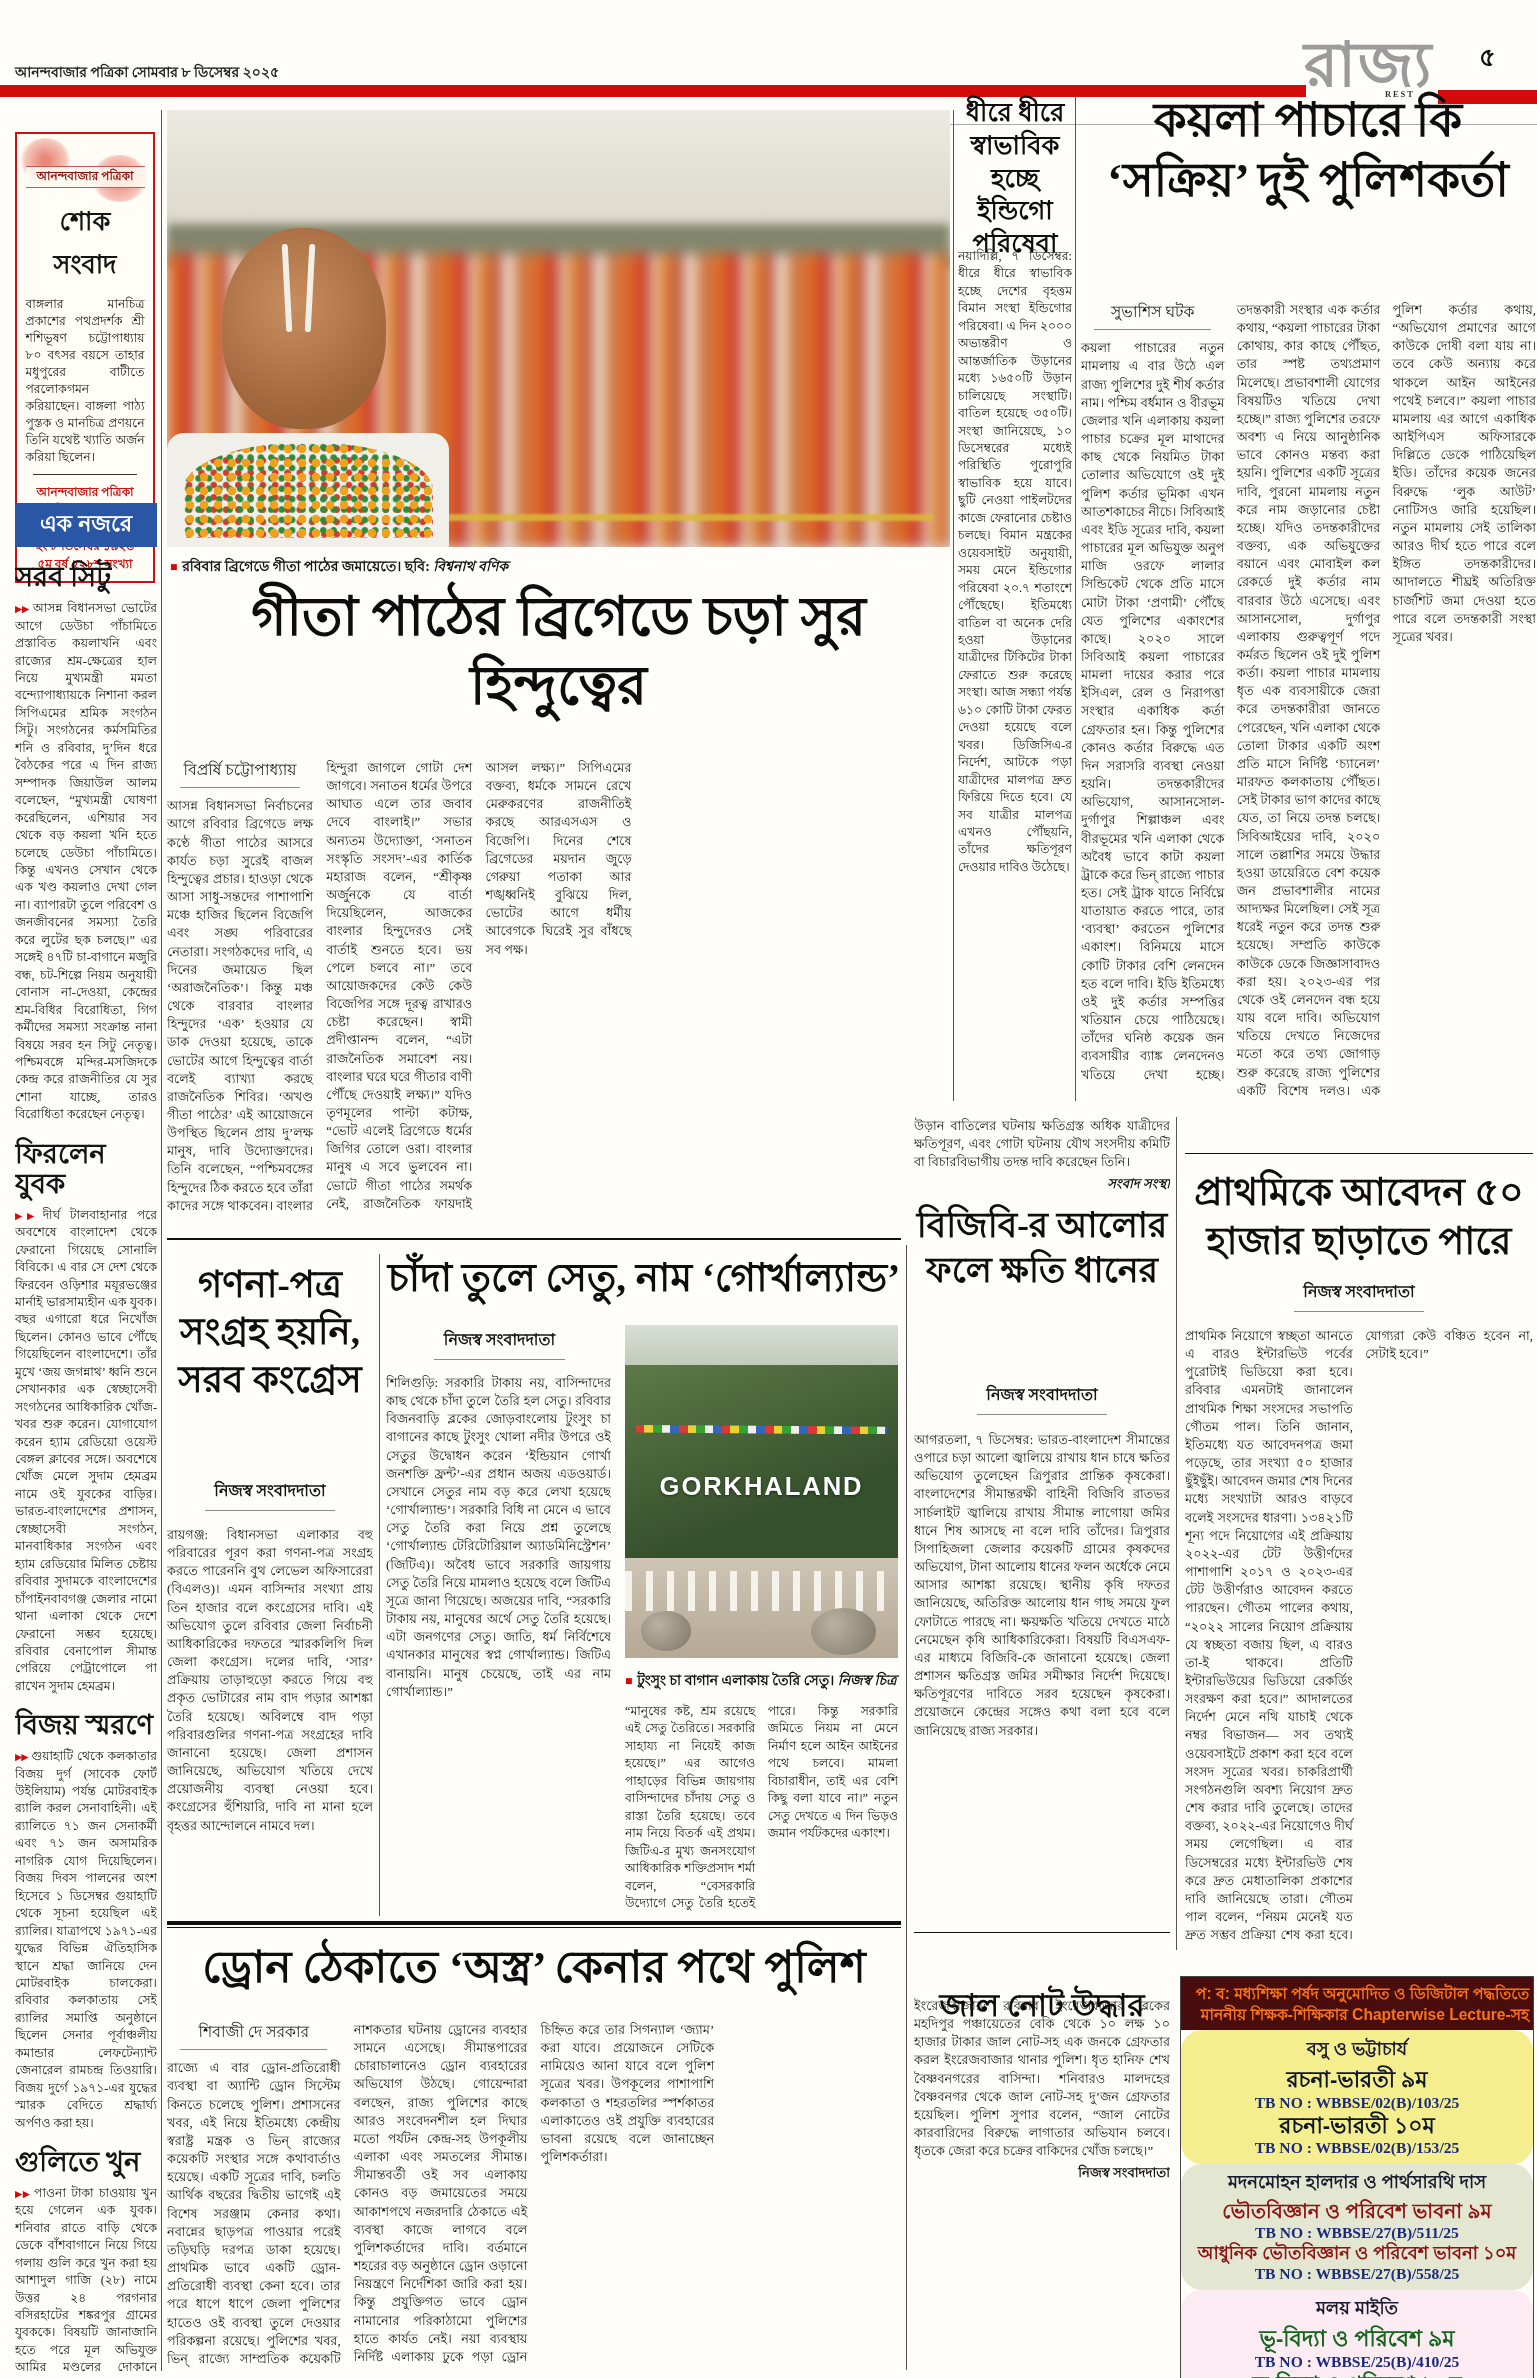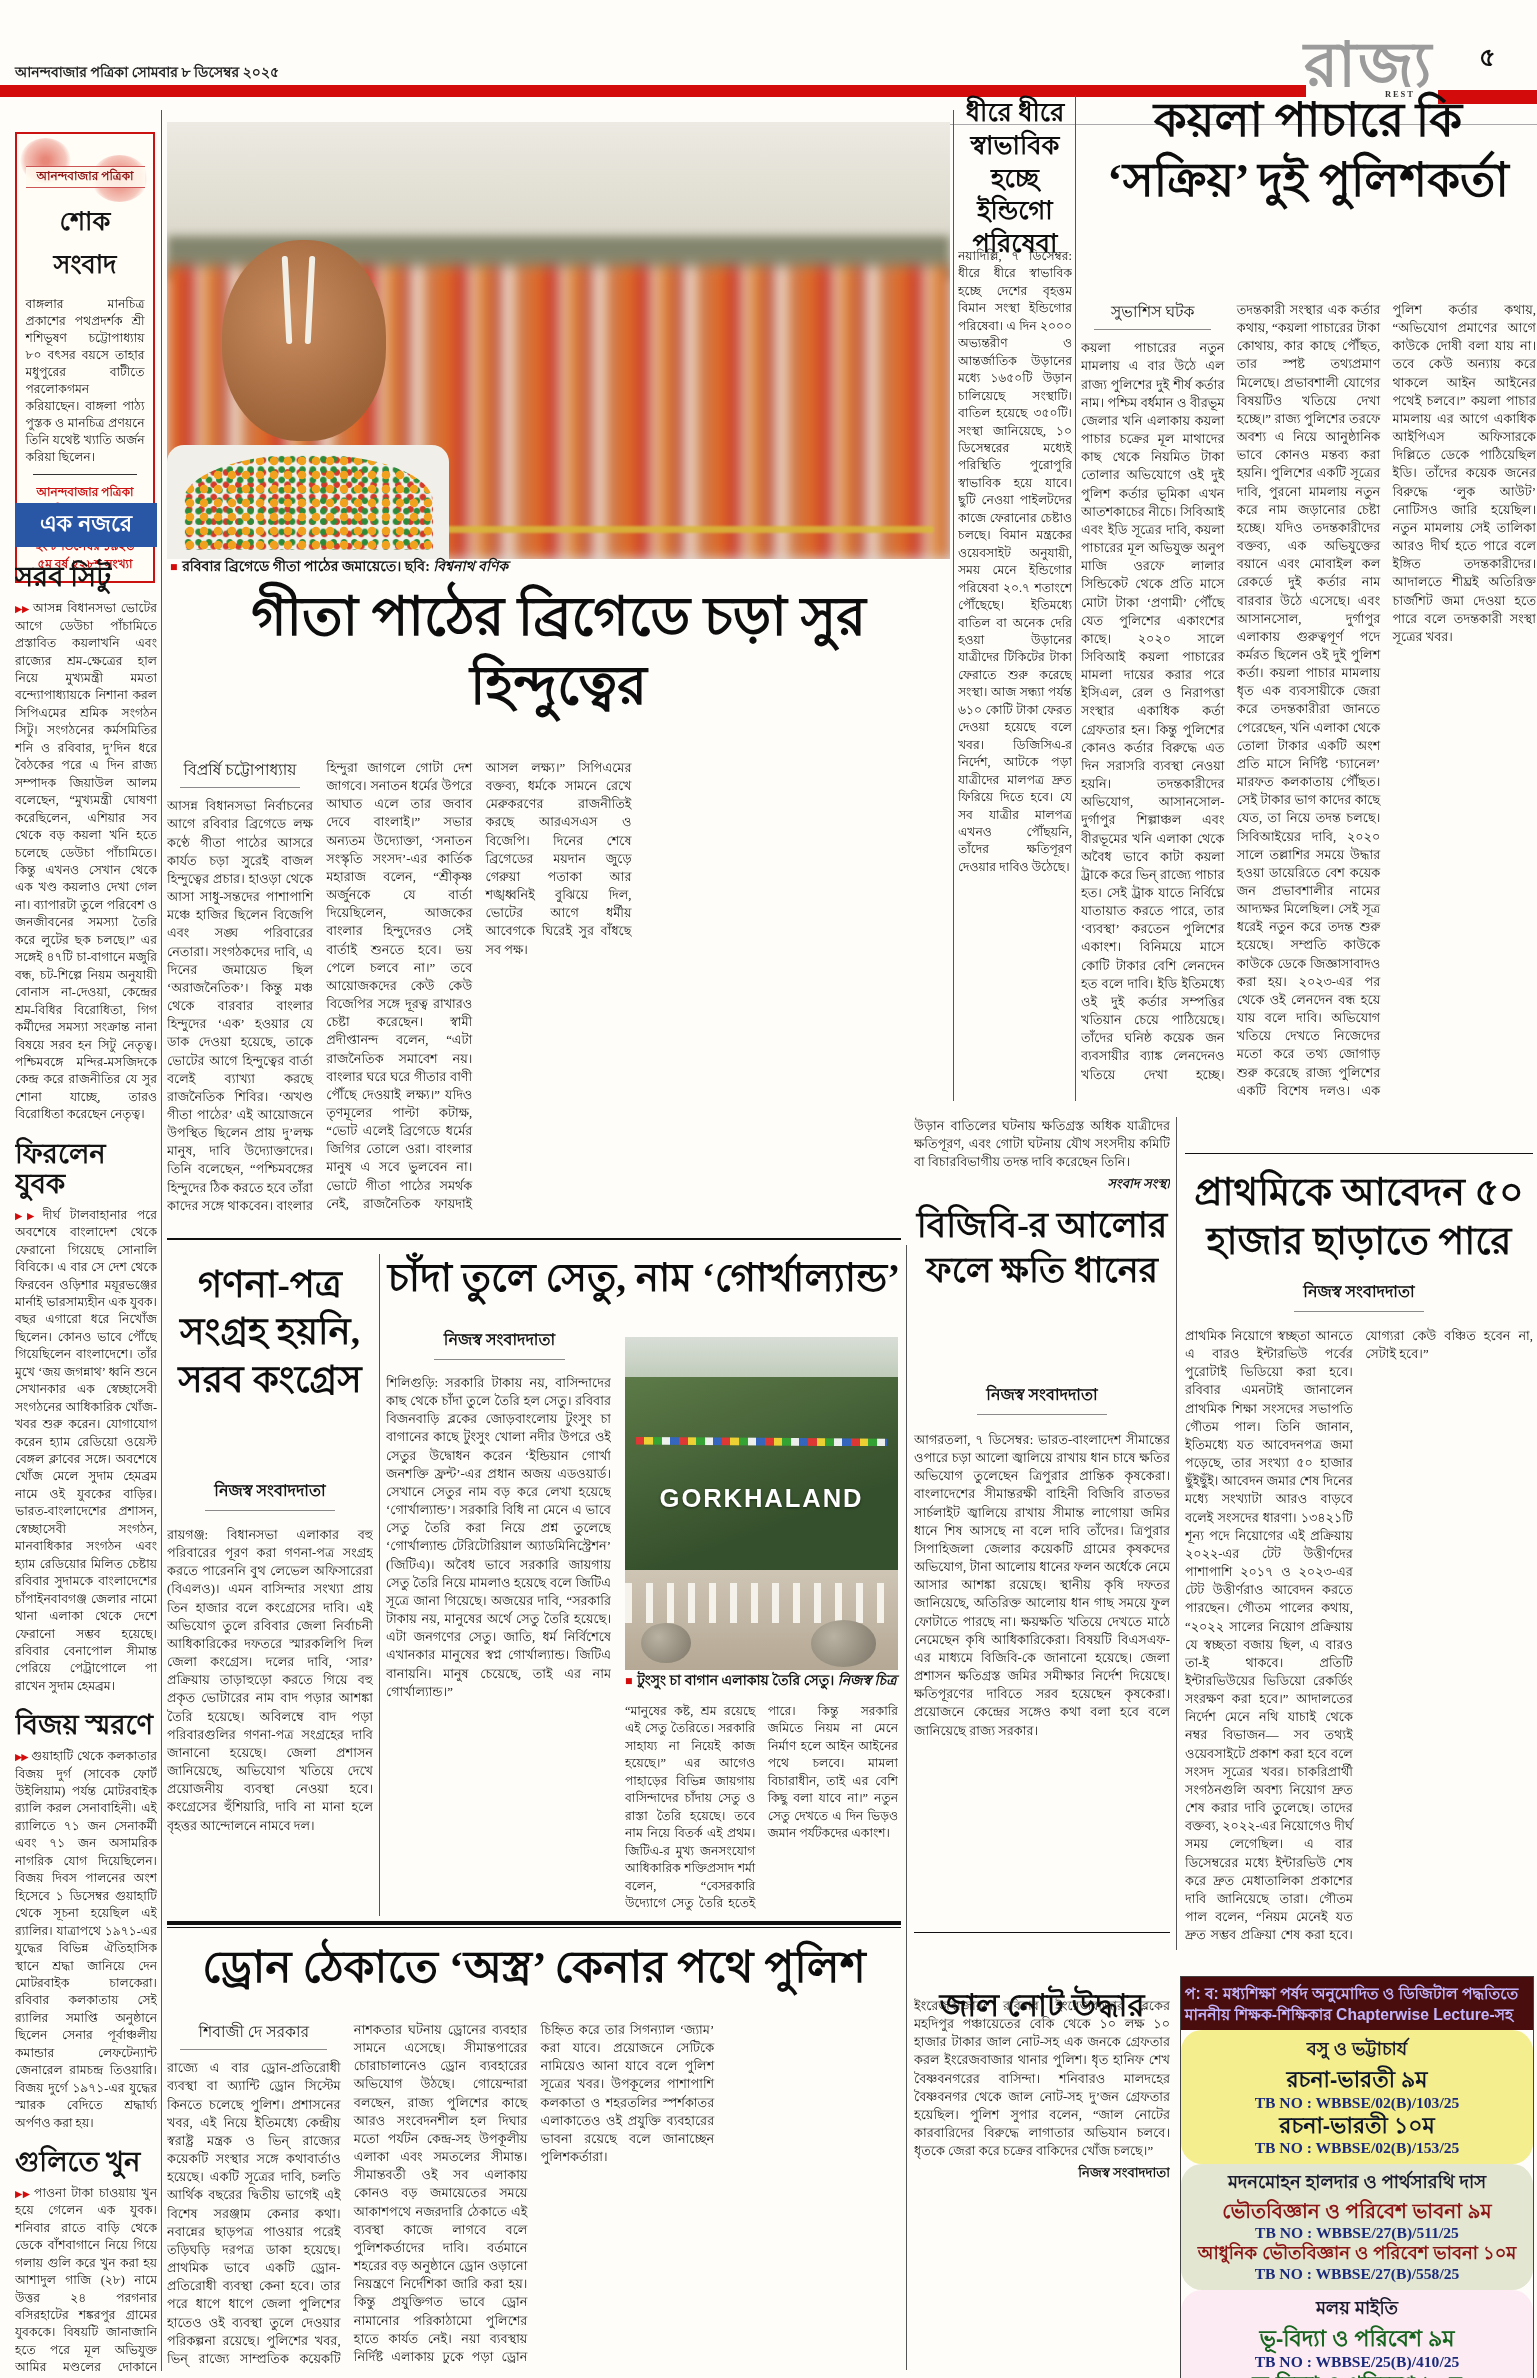--- a/index.html
+++ b/index.html
@@ -26,21 +26,21 @@
   .obit-title{font-size:25.6px;font-weight:bold;text-align:center;margin:5.7px 0 7.6px;}
   .obit-body{font-size:12.3px;line-height:1.38;}
   .obit-div{height:0.9px;background:#333;margin:8.5px 7.6px;}
   .obit-foot{font-size:12px;line-height:1.5;font-weight:bold;color:#cc1111;text-align:center;}
   
   .glance-bar{background:#2a57a5;color:#fff;font-size:22px;font-weight:bold;text-align:center;padding:2.8px 0 4.7px;font-family:"Liberation Sans",sans-serif;}
   .gl-head{font-size:27.4px;font-weight:bold;line-height:1.1;margin:15px 0 7.6px;}
   .gl-body{font-size:12.3px;line-height:1.42;text-align:justify;}
   .mark{color:#d40b0b;font-size:9.5px;letter-spacing:-1.9px;margin-right:3.8px;}
   
-  .photo{overflow:hidden;background:#ddd;margin-top:12px;}
+  .photo{overflow:hidden;background:#ddd;}
   .p-sky{position:absolute;left:0;top:0;right:0;height:33%;background:linear-gradient(#eceae2,#d8d4c6);}
   .p-trees{position:absolute;left:0;top:26%;right:0;height:10%;background:#84856d;filter:blur(4.7px);}
   .p-crowd{position:absolute;left:0;top:33%;right:0;bottom:0;background:repeating-linear-gradient(90deg,#d96a2a 0 15px,#c23b2f 15px 28px,#e8d9c9 28px 36px,#d9823c 36px 51px,#b8513f 51px 62px,#efe6da 62px 74px,#cc7a4a 74px 91px);filter:blur(6.6px) saturate(1.05);}
   .p-rail{position:absolute;left:30%;bottom:6%;right:2%;height:6.6px;background:#d9b93a;border-radius:3.8px;filter:blur(0.9px);opacity:.85;}
   .boy-head{position:absolute;left:7%;top:27%;width:21%;height:46%;border-radius:48% 48% 46% 46%;background:radial-gradient(circle at 42% 38%,#c98d5f,#9c6238 75%);}
   .tilak{position:absolute;top:8%;width:3.5%;height:44%;background:#f2efe6;border-radius:2.8px;}
   .boy-body{position:absolute;left:0;bottom:0;width:36%;height:26%;background:#f1efe9;border-radius:17px 17px 0 0;}
   .garland{position:absolute;left:2%;bottom:2%;width:32%;height:22%;border-radius:50% 50% 0 0;background-image:radial-gradient(circle,#f0a11e 0 3.8px,transparent 4.7px),radial-gradient(circle,#2e8b3a 0 2.8px,transparent 3.8px),radial-gradient(circle,#d43a2a 0 2.8px,transparent 3.8px);background-size:14px 14px,10.4px 10.4px,12.3px 12.3px;}
   .caption{font-size:14px;font-weight:bold;color:#111;}
   .capsq{color:#d40b0b;font-size:12.3px;margin-right:4.7px;}
@@ -61,21 +61,21 @@
   .cols5{column-count:5;column-gap:13.2px;}
   .cols4{column-count:4;column-gap:13.2px;}
   .cols3{column-count:3;column-gap:12.3px;}
   .cols2{column-count:2;column-gap:12.3px;}
   .by-inline{display:block;font-size:15.6px;font-weight:normal;text-align:center;border-bottom:1.9px solid #8a8a8a;padding-bottom:5.7px;margin:0 13.2px 9.5px;}
   .credit-right{display:block;text-align:right;font-style:italic;font-weight:bold;font-size:13.2px;margin-top:3.8px;}
   .dbl-rule{border-top:4.7px solid #111;}
   .dbl-rule:after{content:"";display:block;height:0.9px;background:#111;margin-top:1.9px;}
   
   .ad{border:0.9px solid #444;box-sizing:border-box;font-family:"Liberation Sans",sans-serif;}
-  .ad-head{background:#4a0d0d;color:#c4b5fd;font-size:15.6px;font-weight:bold;text-align:left;line-height:1.35;padding:5.7px 3.8px;}
+  .ad-head{background:#4a0d0d;color:#f97316;font-size:15.6px;font-weight:bold;text-align:right;line-height:1.35;padding:5.7px 3.8px;}
   .ad-sec{text-align:center;padding:4.7px 1.9px 6.6px;border-radius:21px;}
   .ad-sec.yellow{background:#f5ee8e;}
   .ad-sec.sage{background:#e3e6d0;}
   .ad-sec.pink{background:#fcebf2;}
   .ad-author{font-size:18px;font-weight:bold;color:#1a1a2e;}
   .ad-title{font-size:22px;font-weight:bold;line-height:1.25;}
   .ad-title.red{color:#0f172a;}
   .ad-title.darkred{color:#8b1515;}
   .ad-title.green{color:#17651f;}
   .ad-tb{font-size:15.6px;color:#1b2a7a;font-family:"Liberation Serif",serif;font-weight:bold;}

